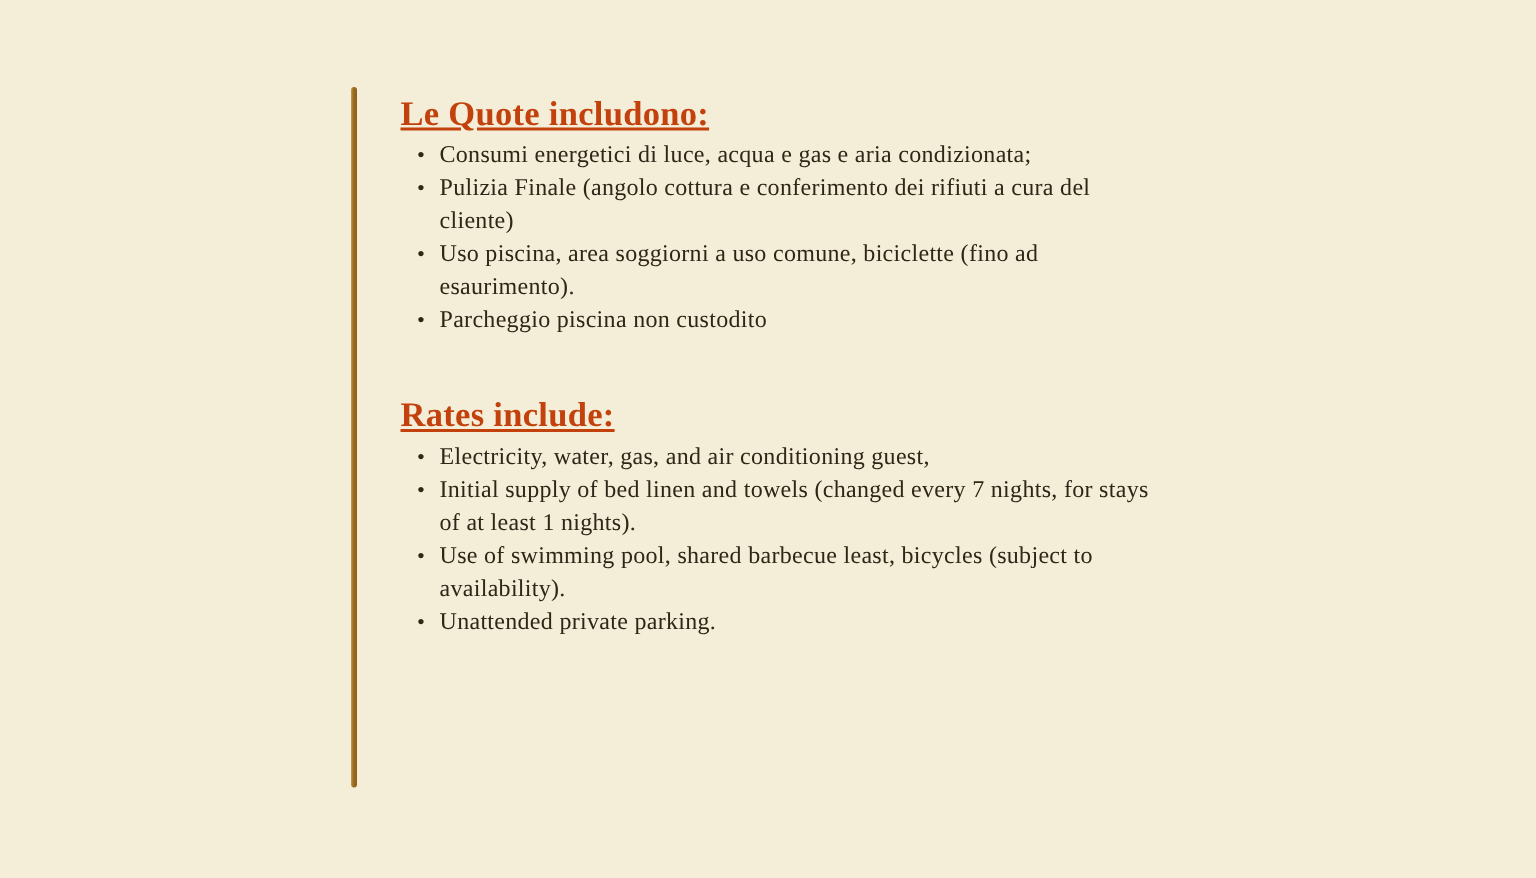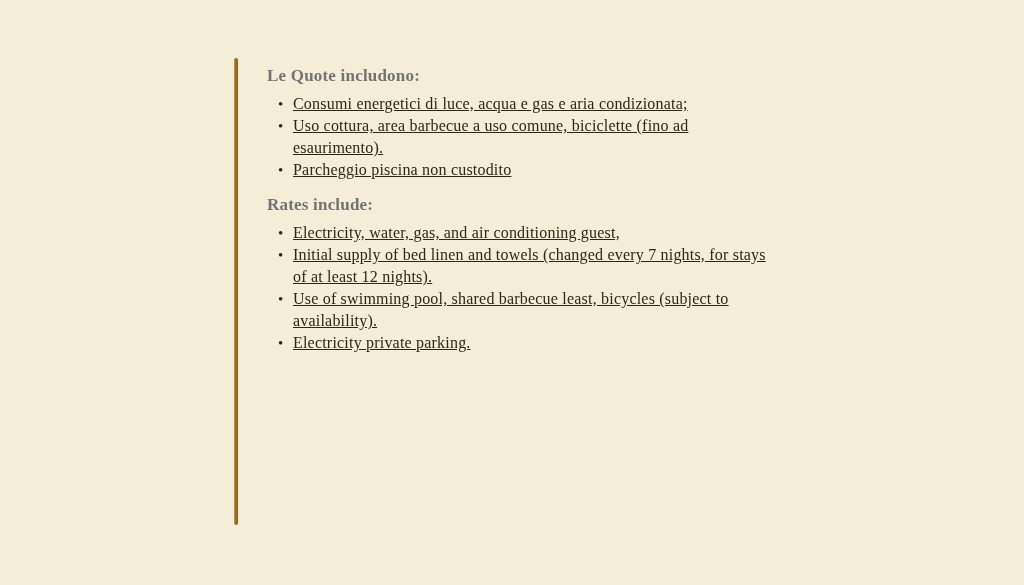--- a/index.html
+++ b/index.html
@@ -27,74 +27,76 @@
     border-radius: 2px;
     background: linear-gradient(to right, #c49a55, var(--accent-color) 40%, #8a5f1e);
   }
   .content {
     position: absolute;
     left: 267px;
     top: 64px;
     width: 575px;
   }
   .section-heading {
-    font-size: 17px;
+    font-size: 23px;
     line-height: 24px;
     font-weight: bold;
     margin: 0 0 5px 0;
     letter-spacing: 0.2px;
-    color: #737373;
+    color: #c2410c;
+    text-decoration: underline;
   }
   ul.bullet-list {
     list-style: none;
     margin: 0;
     padding: 0;
-    text-decoration: underline;
   }
   ul.bullet-list li {
     position: relative;
     padding-left: 26px;
     font-size: 16px;
     line-height: 22px;
     letter-spacing: 0.2px;
     white-space: pre-line;
   }
   ul.bullet-list li::before {
     content: "\2022";
     position: absolute;
     left: 11px;
     top: 0;
     font-size: 15px;
   }
   .section + .section {
-    margin-top: 12px;
+    margin-top: 40px;
   }
 </style>
 </head>
 <body>
 
 <div class="accent-line"></div>
 
 <div class="content">
 
   <div class="section">
     <h2 class="section-heading">Le Quote includono:</h2>
     <ul class="bullet-list">
       <li>Consumi energetici di luce, acqua e gas e aria condizionata;</li>
-      <li>Uso cottura, area barbecue a uso comune, biciclette (fino ad
+      <li>Pulizia Finale (angolo cottura e conferimento dei rifiuti a cura del
+cliente)</li>
+      <li>Uso piscina, area soggiorni a uso comune, biciclette (fino ad
 esaurimento).</li>
       <li>Parcheggio piscina non custodito</li>
     </ul>
   </div>
 
   <div class="section">
     <h2 class="section-heading">Rates include:</h2>
     <ul class="bullet-list">
       <li>Electricity, water, gas, and air conditioning guest,</li>
       <li>Initial supply of bed linen and towels (changed every 7 nights, for stays
-of at least 12 nights).</li>
+of at least 1 nights).</li>
       <li>Use of swimming pool, shared barbecue least, bicycles (subject to
 availability).</li>
-      <li>Electricity private parking.</li>
+      <li>Unattended private parking.</li>
     </ul>
   </div>
 
 </div>
 
 </body></html>

